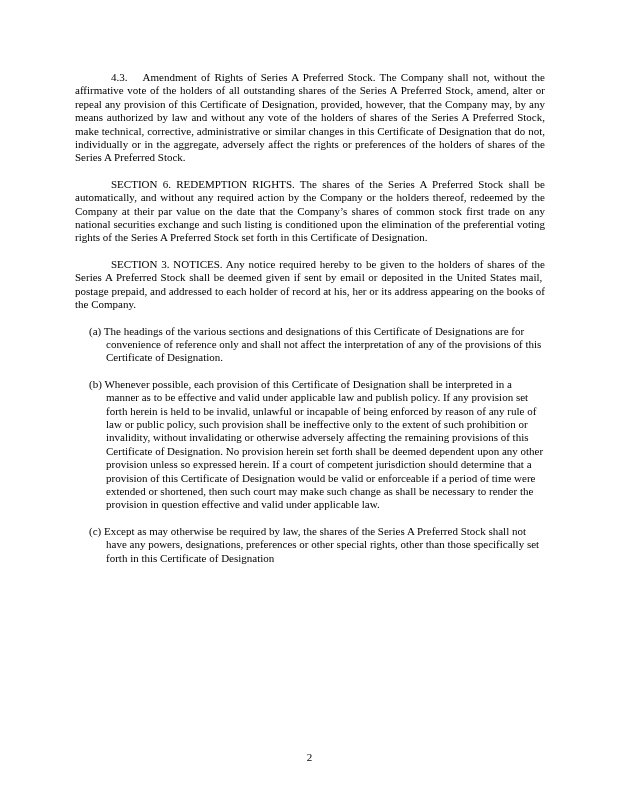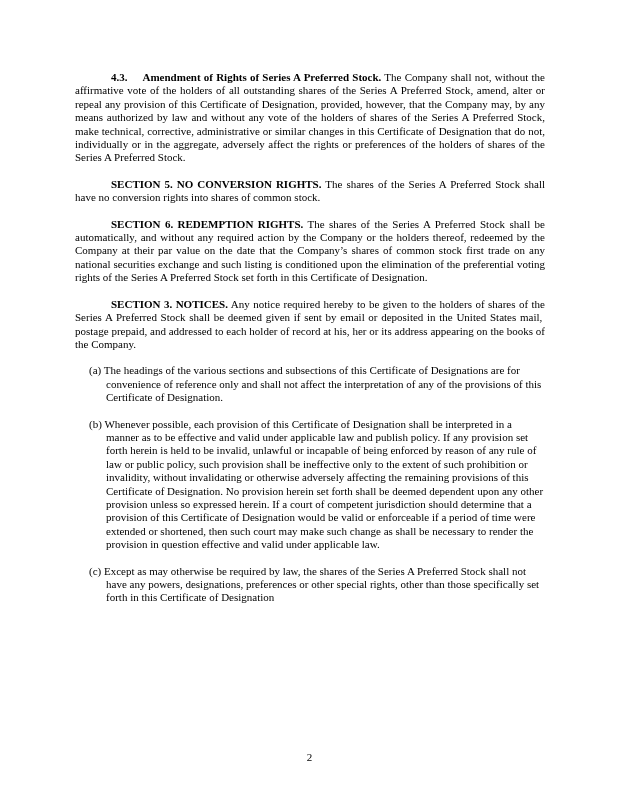--- a/index.html
+++ b/index.html
@@ -23,21 +23,21 @@
   p.para {
     margin: 0 0 13px 0;
     text-align: justify;
     text-indent: 36px;
   }
   p.heading {
     margin: 0 0 16px 0;
     text-align: left;
     text-indent: 36px;
   }
-  .b { font-weight: bold; }
+  .b { font-weight: normal; }
   .tab { display: inline-block; width: 15px; }
   .list { margin-left: 14px; }
   p.item {
     margin: 0 0 13px 0;
     padding-left: 17px;
     text-indent: -17px;
     text-align: left;
   }
   .page-number {
     position: absolute;
@@ -48,29 +48,28 @@
   }
 </style>
 </head>
 <body>
 
 <div class="page">
   <div class="content">
 
     <p class="para"><span class="b">4.3.</span><span class="tab"></span><span class="b">Amendment of Rights of Series A Preferred Stock.</span> <span>The Company shall not, without the affirmative vote of the holders of all outstanding shares of the Series A Preferred Stock, amend, alter or repeal any provision of this Certificate of Designation, provided, however, that the Company may, by any means authorized by law and without any vote of the holders of shares of the Series A Preferred Stock, make technical, corrective, administrative or similar changes in this Certificate of Designation that do not, individually or in the aggregate, adversely affect the rights or preferences of the holders of shares of the Series A Preferred Stock.</span></p>
 
-    <p class="para"><span class="b">SECTION 5. NO CONVERSION RIGHTS.</span> <span>The shares of the Series A Preferred Stock shall have no conversion rights into shares of common stock.</span></p>
 
     <p class="para"><span class="b">SECTION 6. REDEMPTION RIGHTS.</span> <span>The shares of the Series A Preferred Stock shall be automatically, and without any required action by the Company or the holders thereof, redeemed by the Company at their par value on the date that the Company’s shares of common stock first trade on any national securities exchange and such listing is conditioned upon the elimination of the preferential voting rights of the Series A Preferred Stock set forth in this Certificate of Designation.</span></p>
 
     <p class="para"><span class="b">SECTION 3. NOTICES.</span> <span>Any notice required hereby to be given to the holders of shares of the Series A Preferred Stock shall be deemed given if sent by email or deposited in the United States mail,&nbsp; postage prepaid, and addressed to each holder of record at his, her or its address appearing on the books of the Company.</span></p>
 
 
     <div class="list">
-      <p class="item"><span>(a)</span> <span>The headings of the various sections and subsections of this Certificate of Designations are for convenience of reference only and shall not affect the interpretation of any of the provisions of this Certificate of Designation.</span></p>
+      <p class="item"><span>(a)</span> <span>The headings of the various sections and designations of this Certificate of Designations are for convenience of reference only and shall not affect the interpretation of any of the provisions of this Certificate of Designation.</span></p>
       <p class="item"><span>(b)</span> <span>Whenever possible, each provision of this Certificate of Designation shall be interpreted in a manner as to be effective and valid under applicable law and publish policy. If any provision set forth herein is held to be invalid, unlawful or incapable of being enforced by reason of any rule of law or public policy, such provision shall be ineffective only to the extent of such prohibition or invalidity, without invalidating or otherwise adversely affecting the remaining provisions of this Certificate of Designation. No provision herein set forth shall be deemed dependent upon any other provision unless so expressed herein. If a court of competent jurisdiction should determine that a provision of this Certificate of Designation would be valid or enforceable if a period of time were extended or shortened, then such court may make such change as shall be necessary to render the provision in question effective and valid under applicable law.</span></p>
       <p class="item"><span>(c)</span> <span>Except as may otherwise be required by law, the shares of the Series A Preferred Stock shall not have any powers, designations, preferences or other special rights, other than those specifically set forth in this Certificate of Designation</span></p>
     </div>
 
   </div>
 
   <div class="page-number">2</div>
 </div>
 
 </body></html>

